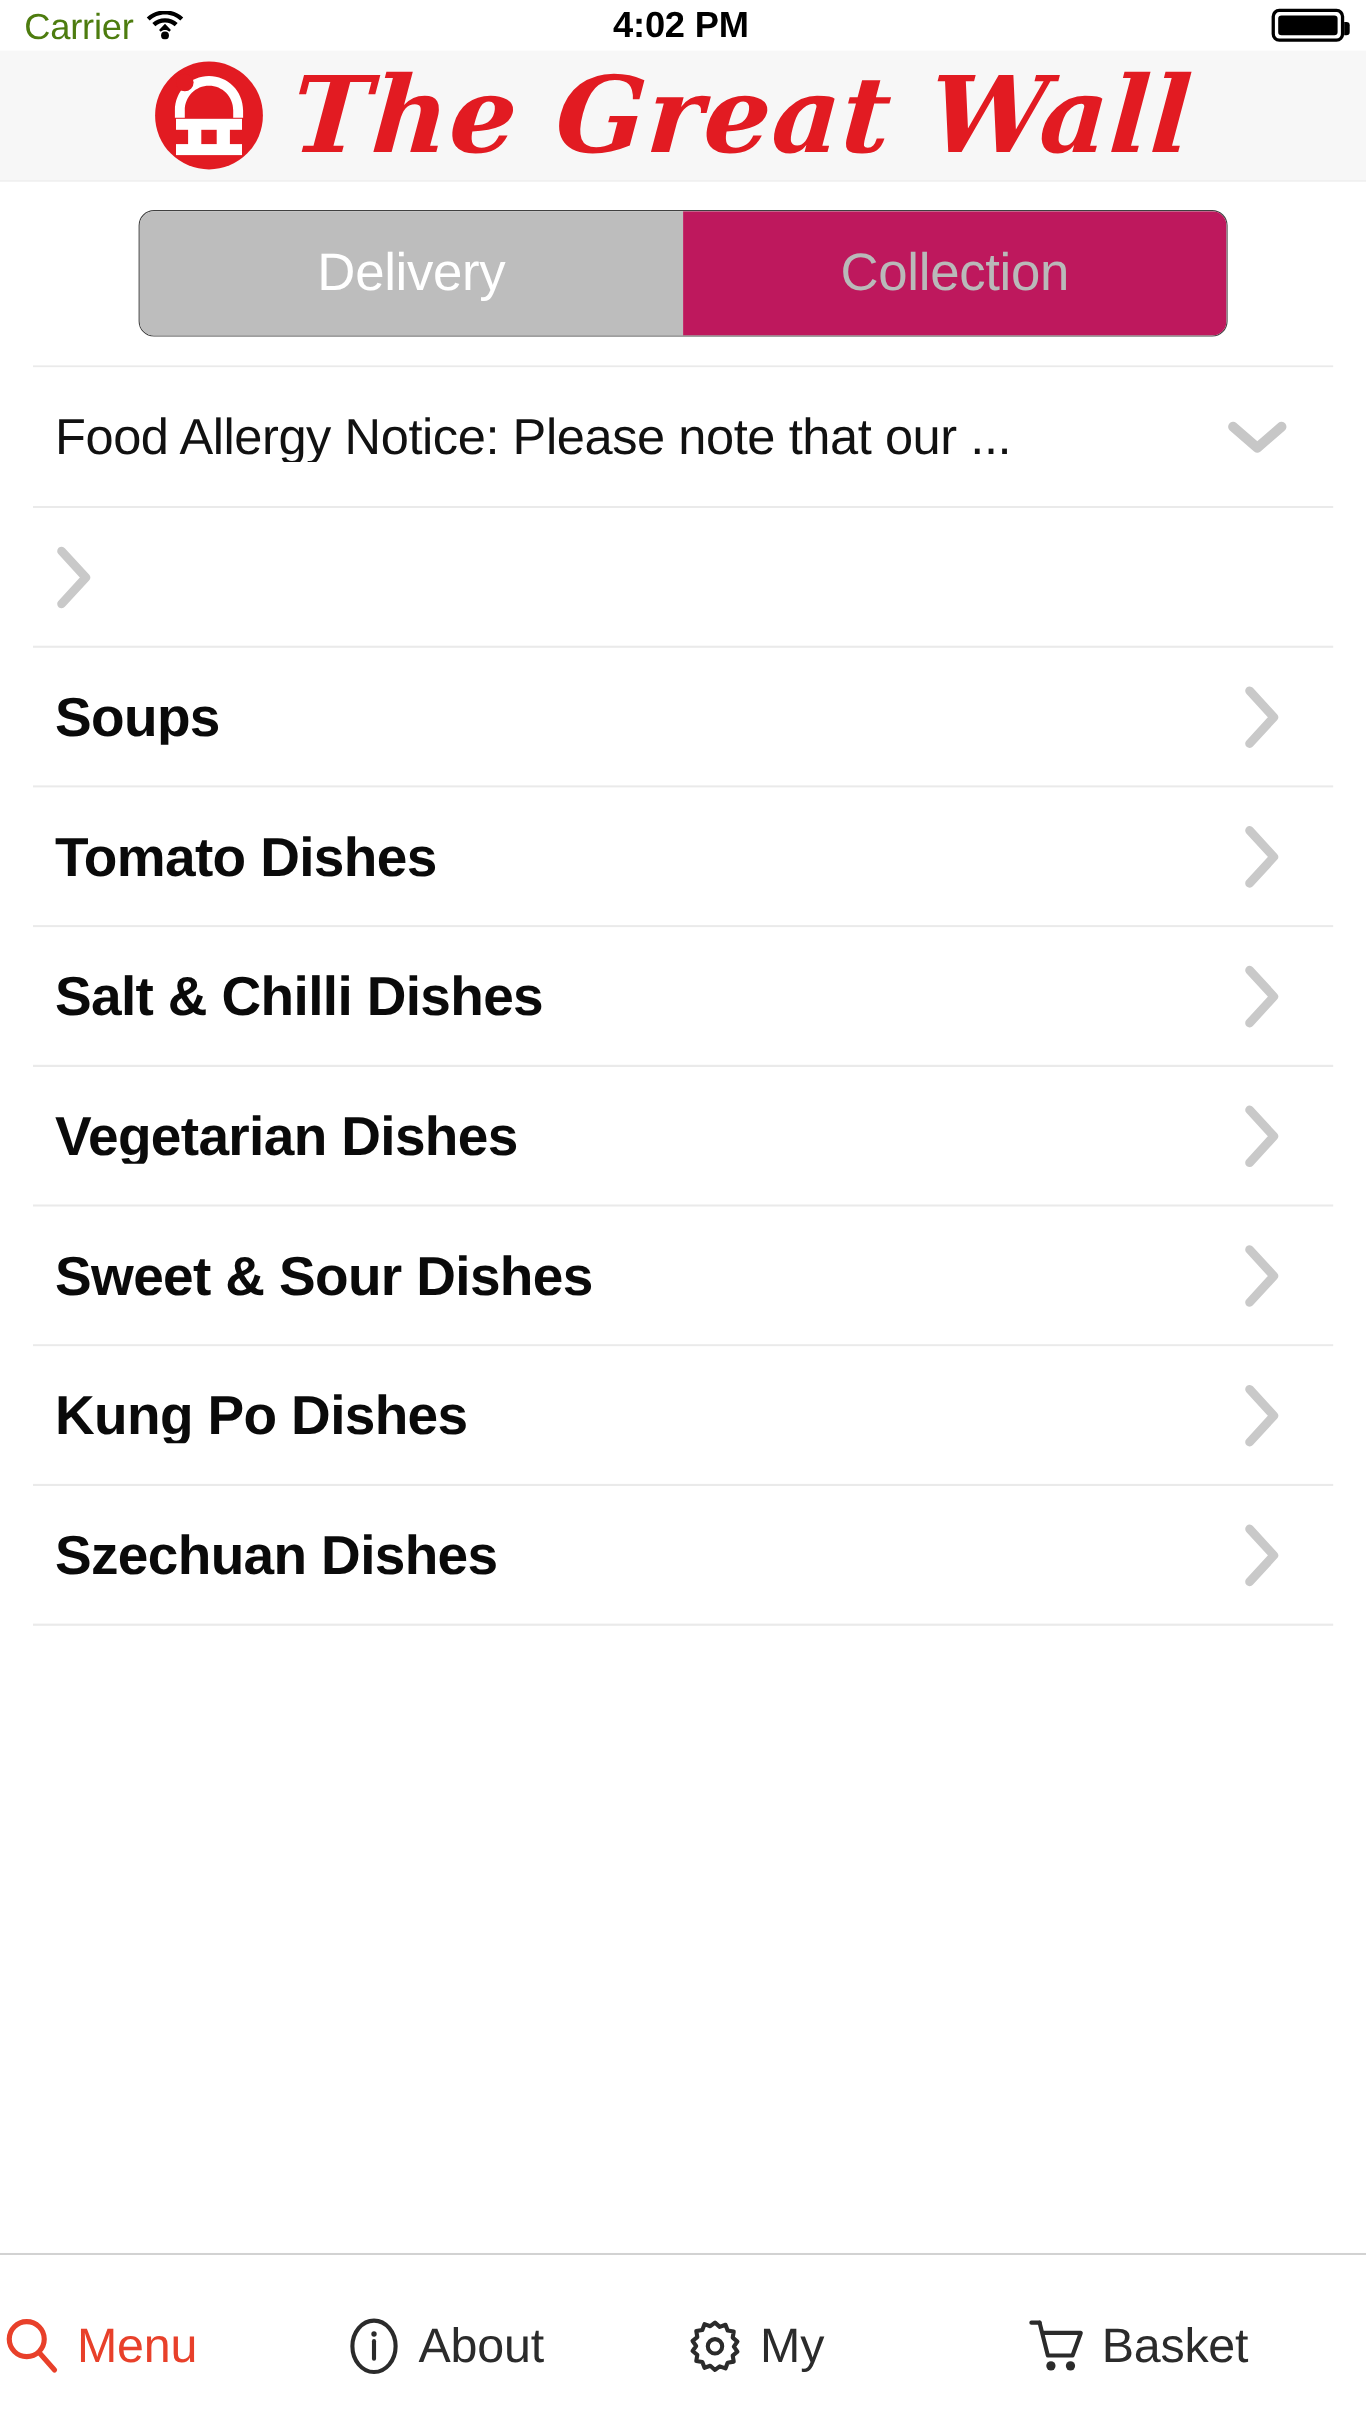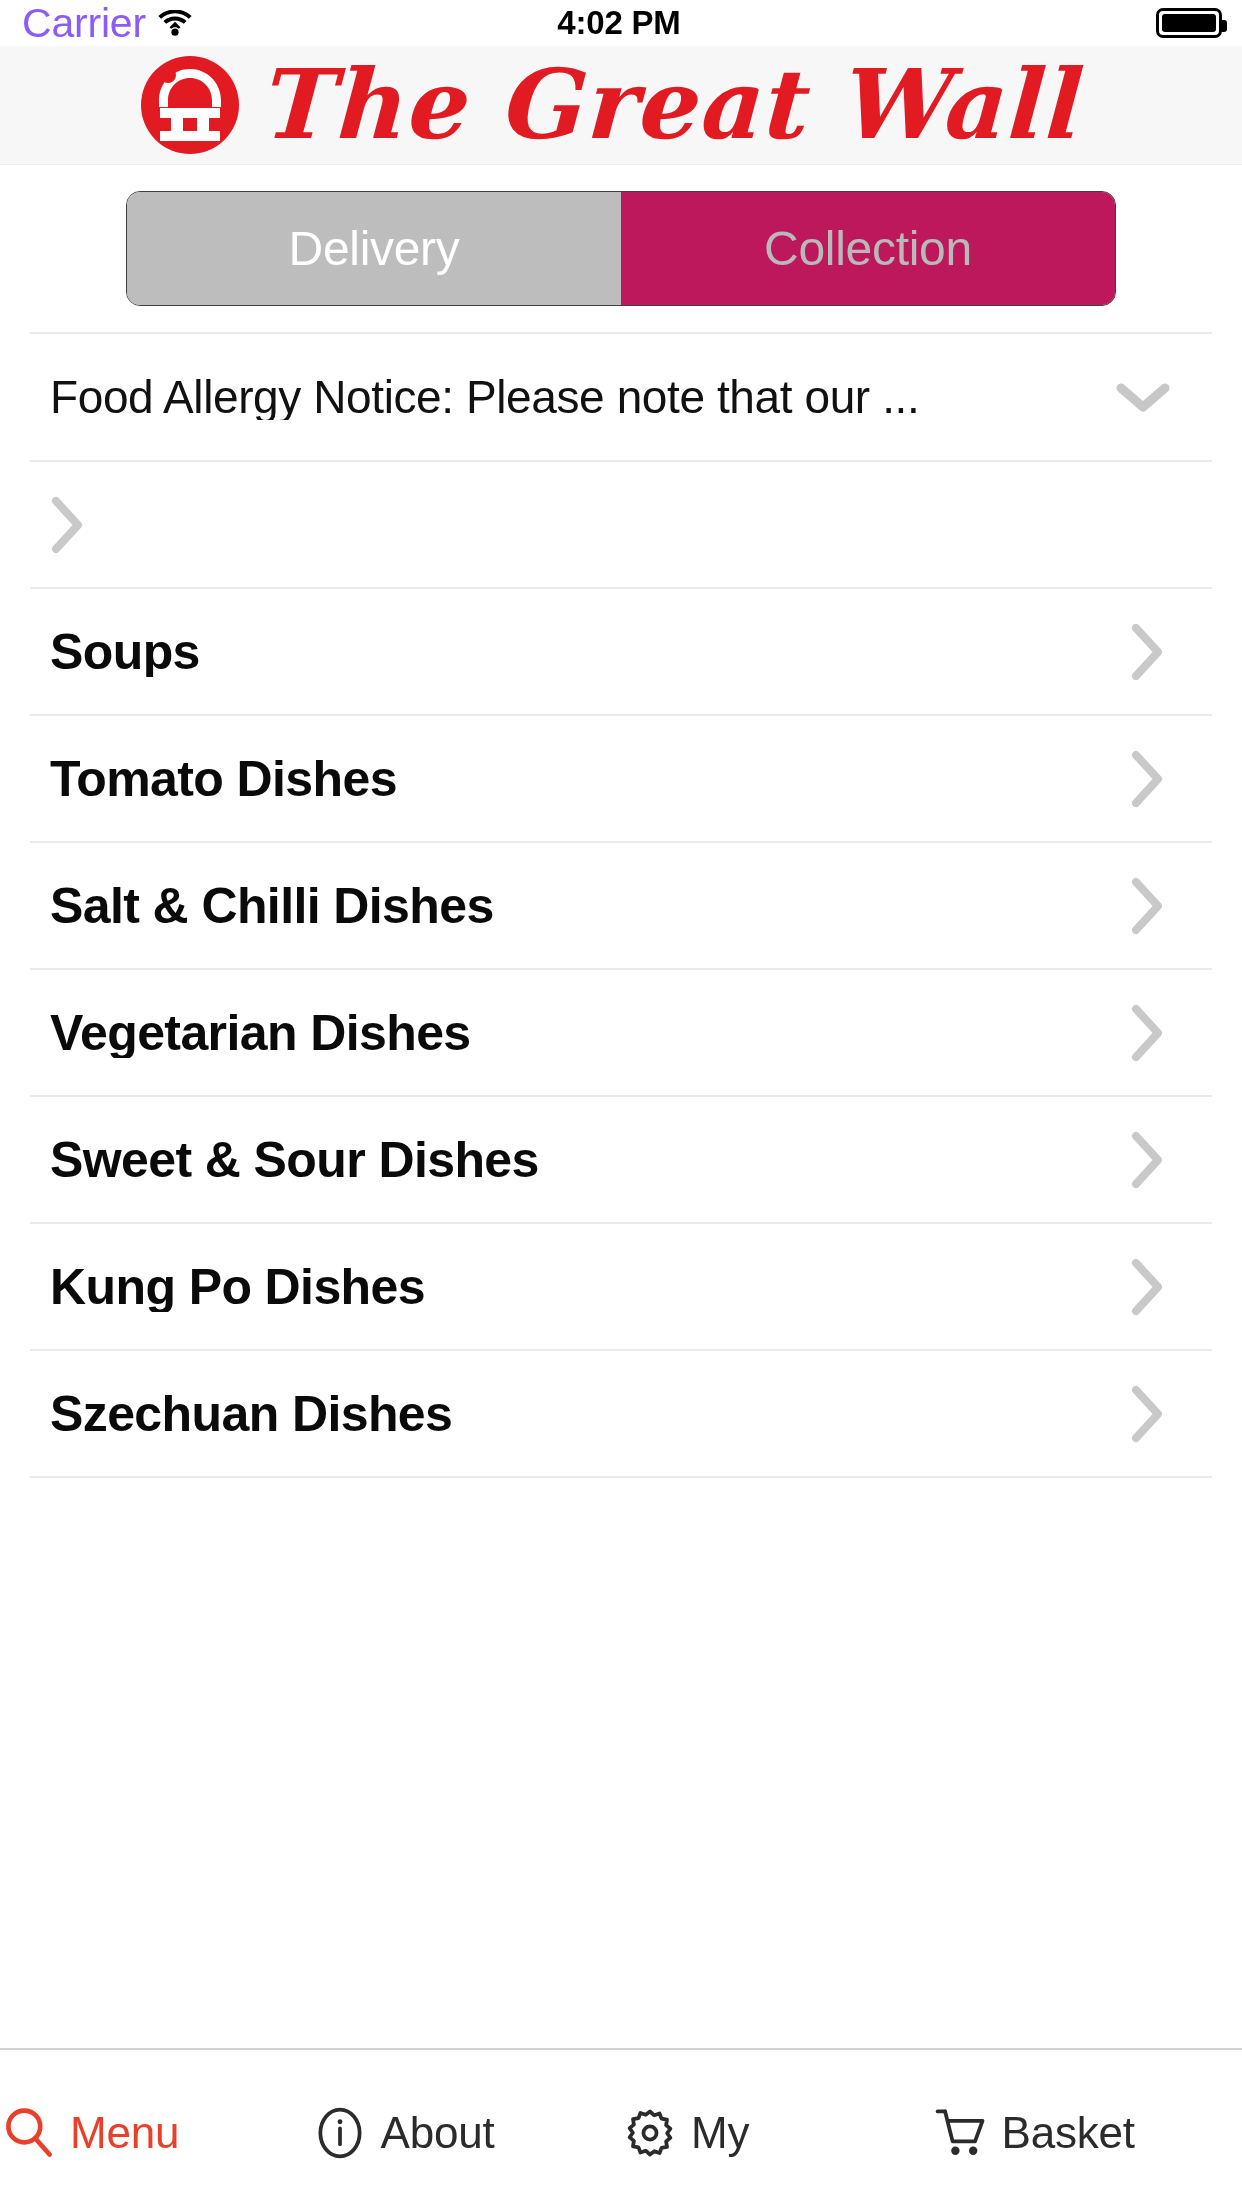--- a/index.html
+++ b/index.html
@@ -23,21 +23,21 @@
     flex:0 0 46px;
     position:relative;
     background:#ffffff;
     display:flex; align-items:center;
   }
   .sb-left{
     position:absolute; left:22px; top:0; height:46px;
     display:flex; align-items:center; gap:12px;
   }
   .sb-carrier{
-    font-size:41px; color:#8b5cf6; letter-spacing:-0.2px;
+    font-size:33px; color:#4d7c0f; letter-spacing:-0.2px;
     line-height:1;
   }
   .sb-wifi{ width:34px; height:26px; display:block; }
   .sb-time{
     position:absolute; left:0; right:4px; text-align:center;
     font-size:33px; font-weight:600; color:#000; letter-spacing:-0.2px;
   }
   .sb-right{
     position:absolute; right:20px; top:0; height:46px;
     display:flex; align-items:center;

